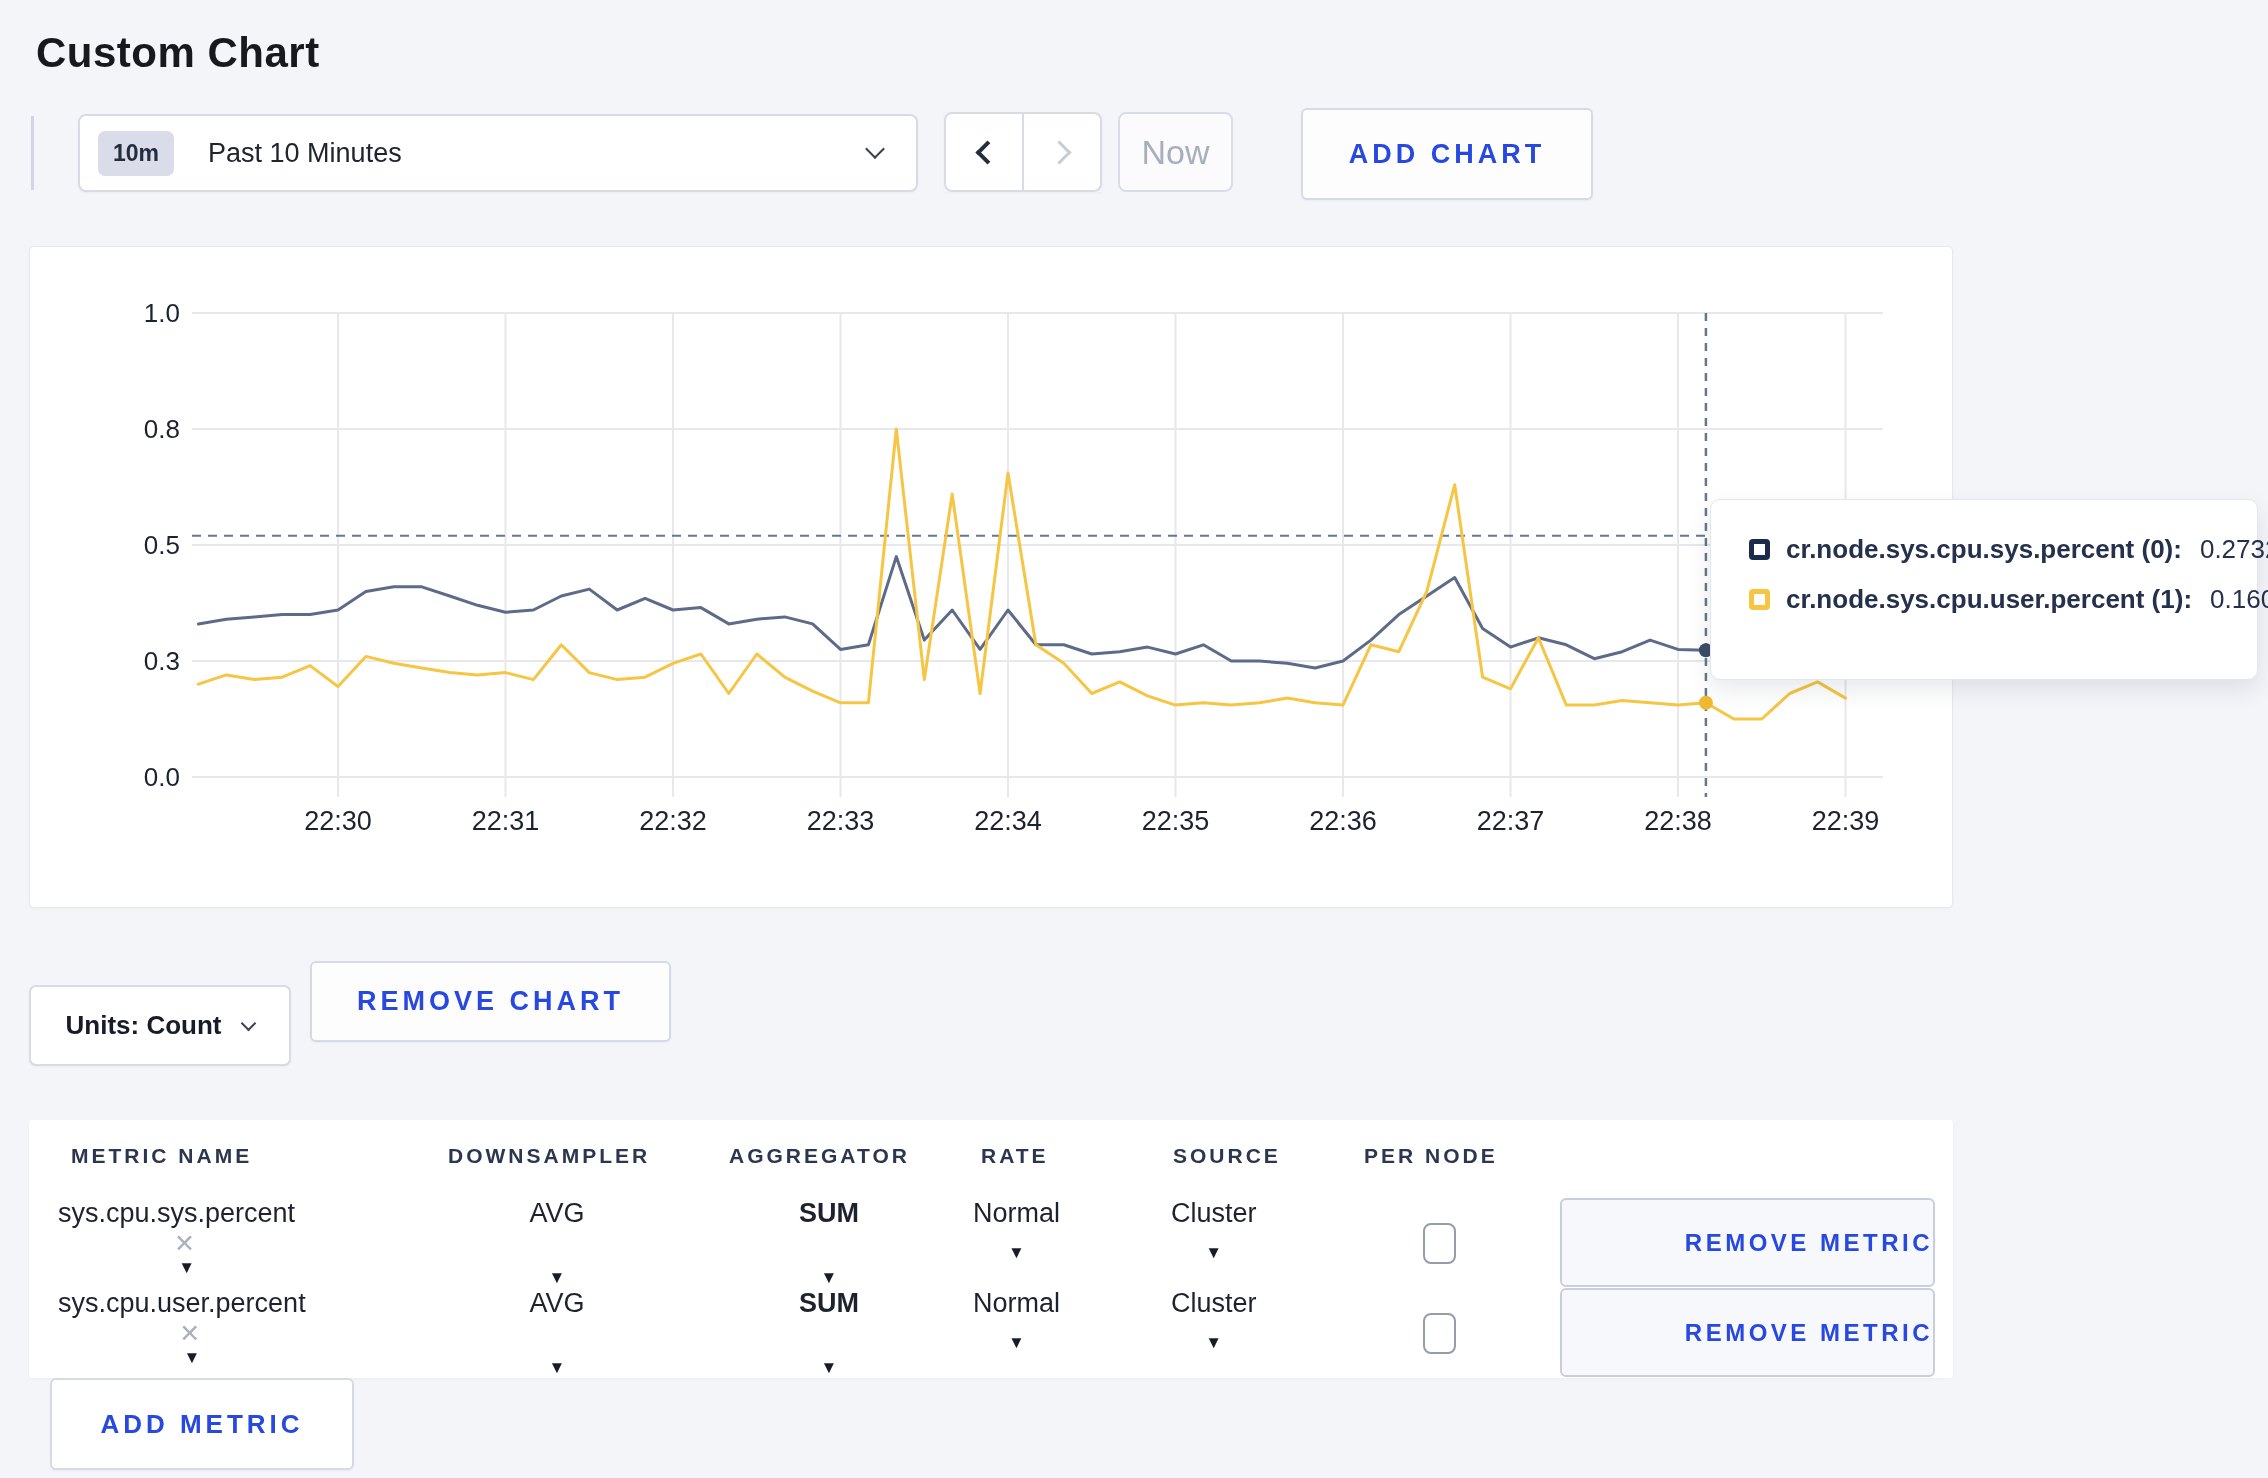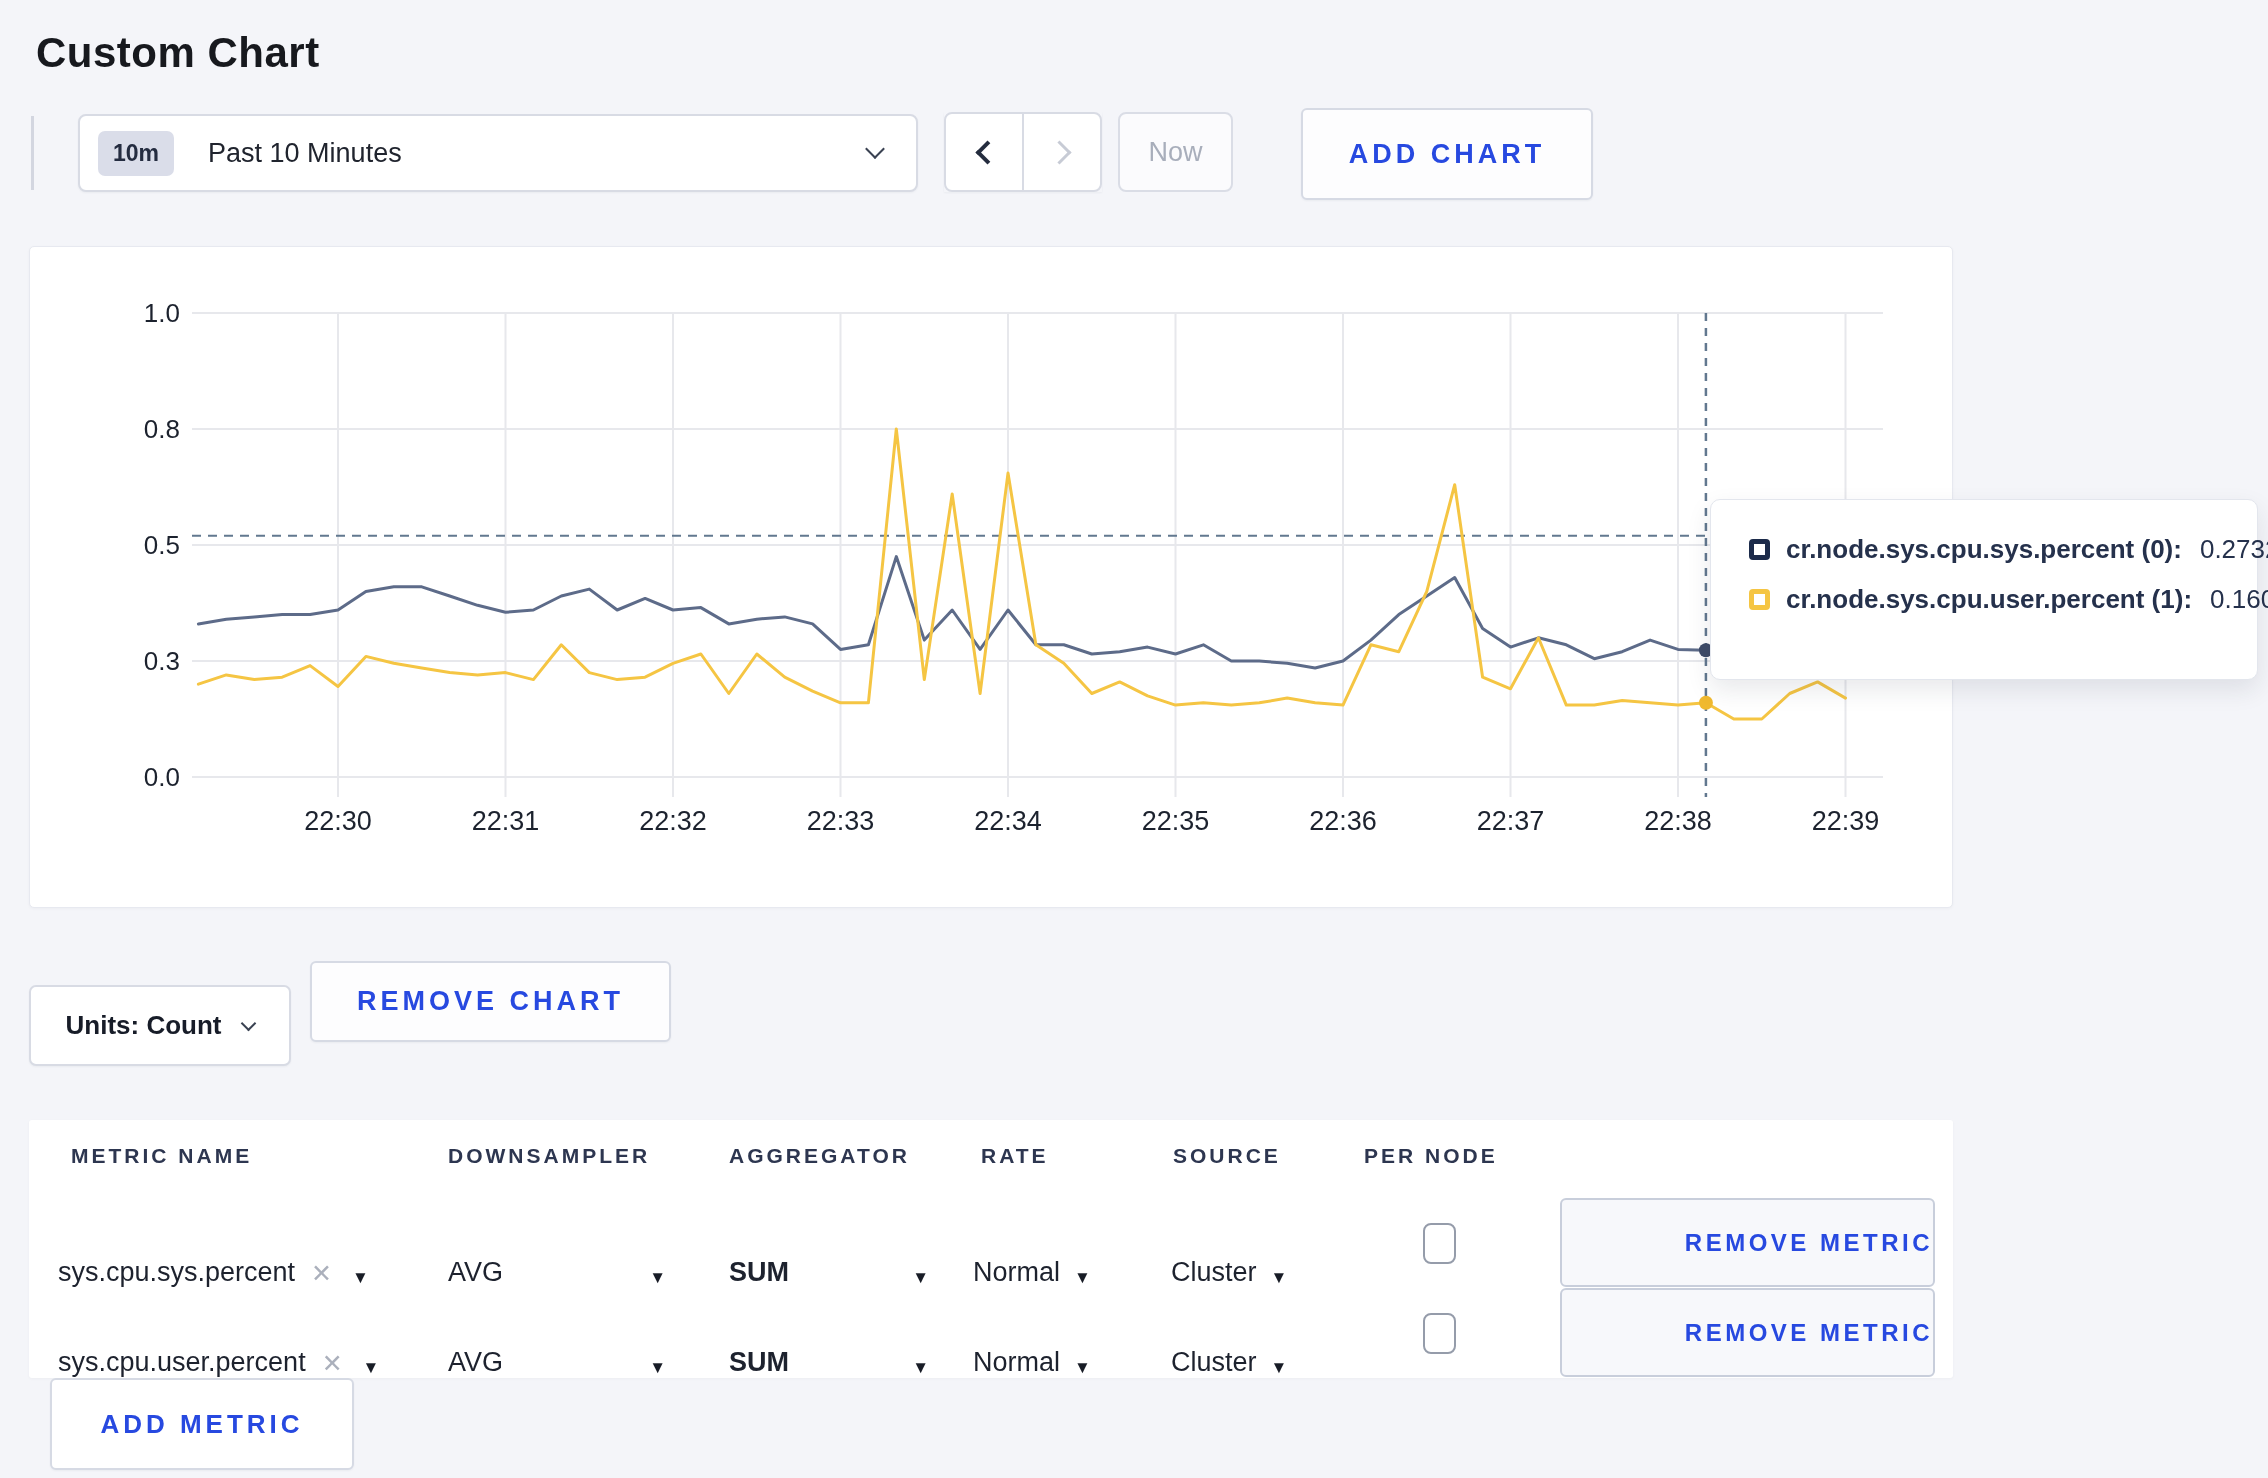--- a/index.html
+++ b/index.html
@@ -51,21 +51,21 @@
   }
   .chev-right {
     width:17px; height:17px; margin-right:6px;
     border-right:3.5px solid #c7cbd5; border-top:3.5px solid #c7cbd5;
     transform:rotate(45deg);
   }
   .now-btn {
     left:1118px; top:112px; width:115px; height:80px;
     background:#fbfbfd; border:2px solid #dadde6; border-radius:8px;
     display:flex; align-items:center; justify-content:center;
-    font-size:27px; color:#a8aebb; cursor:pointer;
+    font-size:34px; color:#a8aebb; cursor:pointer;
   }
   .btn-outline {
     background:#fdfdfe; border:2px solid #d6dae4; border-radius:6px;
     display:flex; align-items:center; justify-content:center;
     color:#2749e0; font-weight:600; letter-spacing:4px; cursor:pointer;
     box-shadow:0 1px 2px rgba(40,50,70,0.05);
     text-align:right;
   }
   .add-chart-btn { left:1301px; top:108px; width:292px; height:92px; font-size:27px; }
 
@@ -107,21 +107,21 @@
   
   .table-card {
     left:29px; top:1120px; width:1924px; height:258px;
     background:#fff; box-shadow:0 1px 3px rgba(40,50,70,0.04); border-radius:3px;
   }
   .th {
     position:absolute; top:24px; font-size:21px; font-weight:600;
     letter-spacing:3px; color:#2d3650; white-space:nowrap;
   }
   .trow { position:absolute; left:0; width:100%; height:90px; }
-  .cell { position:absolute; top:0; height:90px; display:flex; align-items:flex-end; font-size:27px; color:#1d222e; }
+  .cell { position:absolute; top:0; height:90px; display:flex; align-items:center; font-size:27px; color:#1d222e;flex-direction:column; }
   .c-name   { left:29px; }
   .c-down   { left:419px; width:218px; justify-content:space-between; cursor:pointer; }
   .c-agg    { left:700px; width:200px; justify-content:space-between; cursor:pointer;font-weight:bold; }
   .c-rate   { left:944px;  gap:14px; cursor:pointer; }
   .c-source { left:1142px; gap:14px; cursor:pointer; }
   .x-icon { color:#abb0bc; font-size:25px; margin-left:16px; cursor:pointer; }
   .caret { font-size:17px; color:#181c26; margin-left:20px; }
   .sel-caret { font-size:17px; color:#181c26; }
   .checkbox {
     position:absolute; left:1394px; top:25px; width:33px; height:41px;

